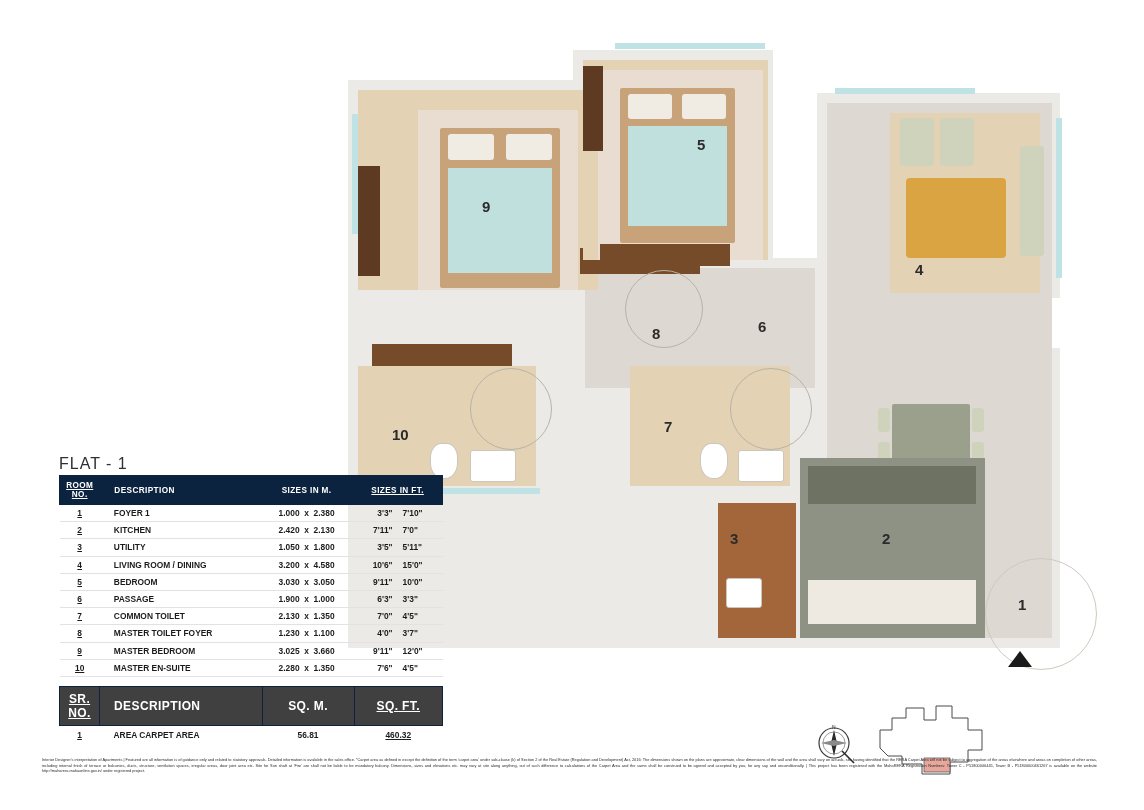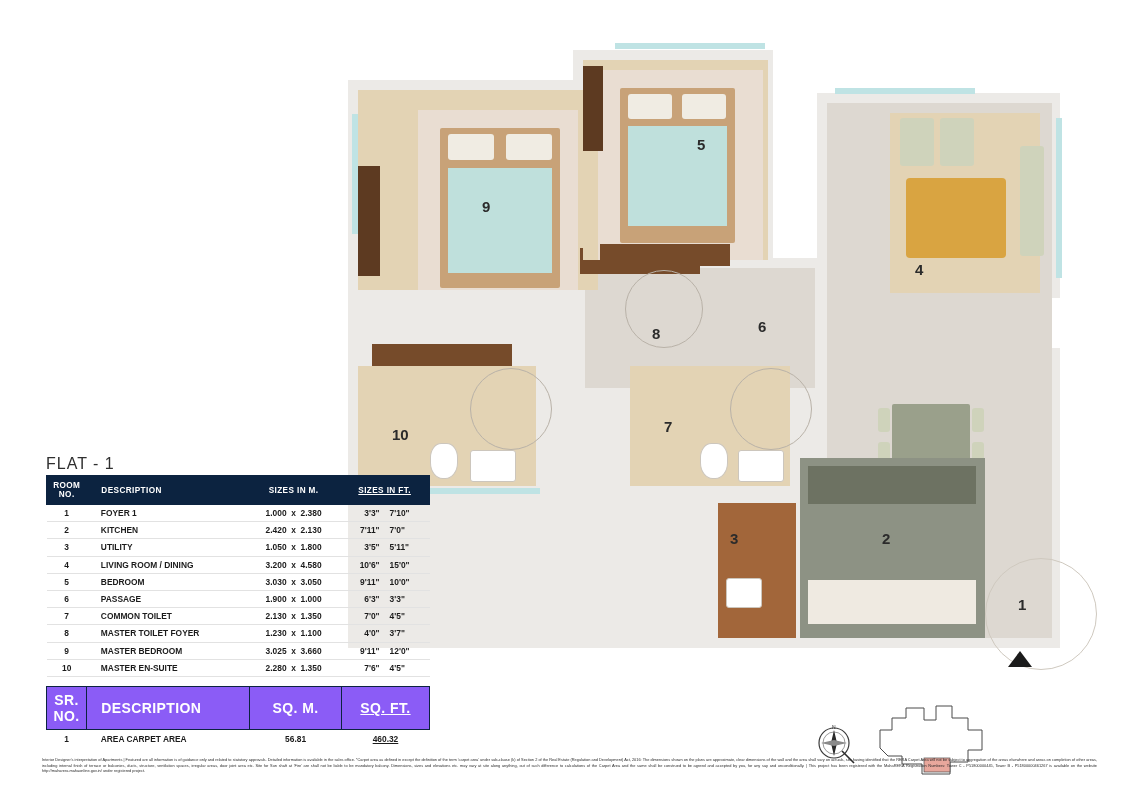--- a/index.html
+++ b/index.html
@@ -28,42 +28,42 @@
   .tabletop{position:absolute;background:#d9a441;border-radius:4px;}
   .counter{position:absolute;background:#8f9482;}
   .wc{position:absolute;background:#ffffff;border:1px solid #ccc6bd;border-radius:40% 40% 45% 45%;}
   .basin{position:absolute;background:#ffffff;border:1px solid #ccc6bd;border-radius:3px;}
   .woodpanel{position:absolute;background:#5d3a21;}
   .woodpanel2{position:absolute;background:#764b2a;}
   .doorarc{position:absolute;border:1px solid #b9b2a8;border-radius:50%;}
   .num{position:absolute;font-weight:bold;font-size:15px;color:#2b2b2b;}
 
   
-  .titleblock{position:absolute;left:46px;top:455px;width:390px;}
+  .titleblock{position:absolute;left:59px;top:455px;width:390px;}
   .flatno{font-family:"Liberation Sans", sans-serif;font-size:16px;letter-spacing:1px;color:#2f2f2f;margin:0 0 2px 0;}
   .flattype{font-size:19px;font-weight:bold;color:#111;margin:0 0 10px 0;letter-spacing:.3px;}
 
   table.rooms{border-collapse:collapse;width:384px;font-size:8.6px;}
   table.rooms th{
     background:#0c2340;color:#fff;font-size:8.2px;letter-spacing:.4px;
     padding:5px 2px;border:1px solid #0c2340;text-align:center;font-weight:bold;
   }
   table.rooms td{padding:3.1px 2px;border:0;color:#1b1b1b;font-size:8.4px;font-weight:bold;}
   table.rooms tr.r td{border-bottom:1px solid #e2e2e2;}
-  .c-no{width:36px;text-align:center;}
+  .c-no{width:36px;text-align:center;text-decoration:underline;}
   .c-desc{width:150px;padding-left:14px !important;}
   .c-m{width:92px;text-align:center;}
   .c-f{width:88px;text-align:center;text-decoration:underline;}
   .mval .x{display:inline-block;width:14px;text-align:center;font-weight:bold;}
   .fv1{display:inline-block;width:34px;text-align:right;}
   .fv2{display:inline-block;width:34px;text-align:left;padding-left:10px;}
 
   table.area{border-collapse:collapse;width:384px;margin-top:9px;font-size:8.6px;}
   table.area th{
-    background:#8b5cf6;color:#fff;font-size:14px;letter-spacing:.4px;
+    background:#404040;color:#fff;font-size:12px;letter-spacing:.4px;
     padding:5px 2px;border:1px solid #0c2340;text-align:center;font-weight:bold;
   }
   table.area td{padding:4px 2px;color:#1b1b1b;font-size:8.4px;font-weight:bold;}
 
   .disclaimer{
     position:absolute;left:42px;top:757px;width:1055px;
     font-size:3.9px;line-height:1.42;color:#2a2a2a;text-align:justify;
   }
 
   

